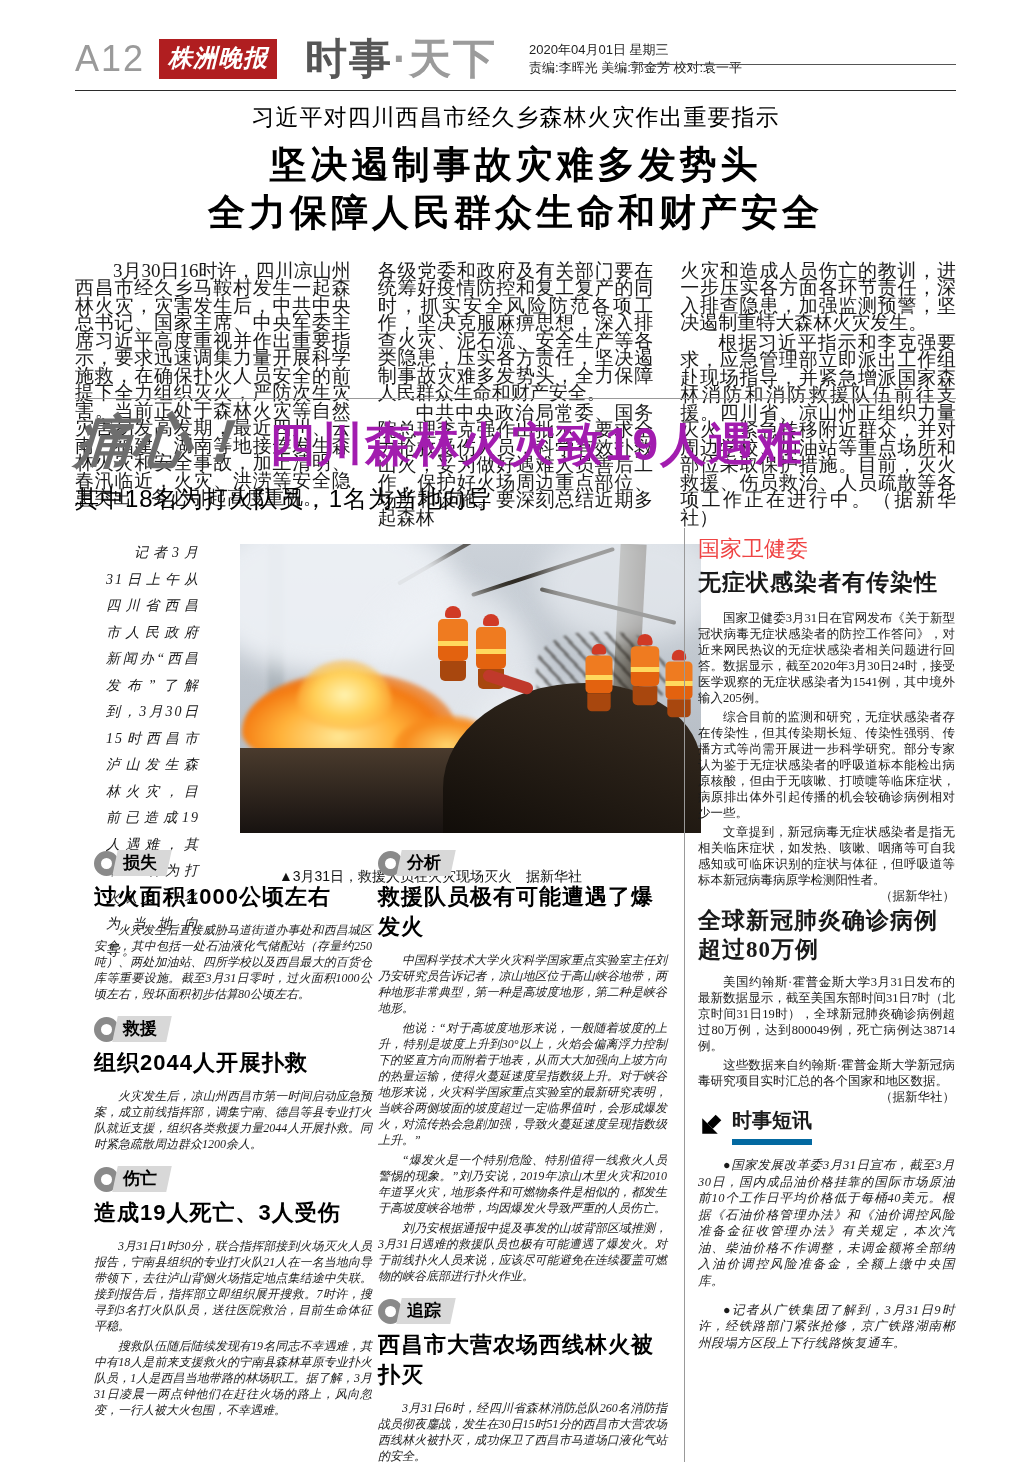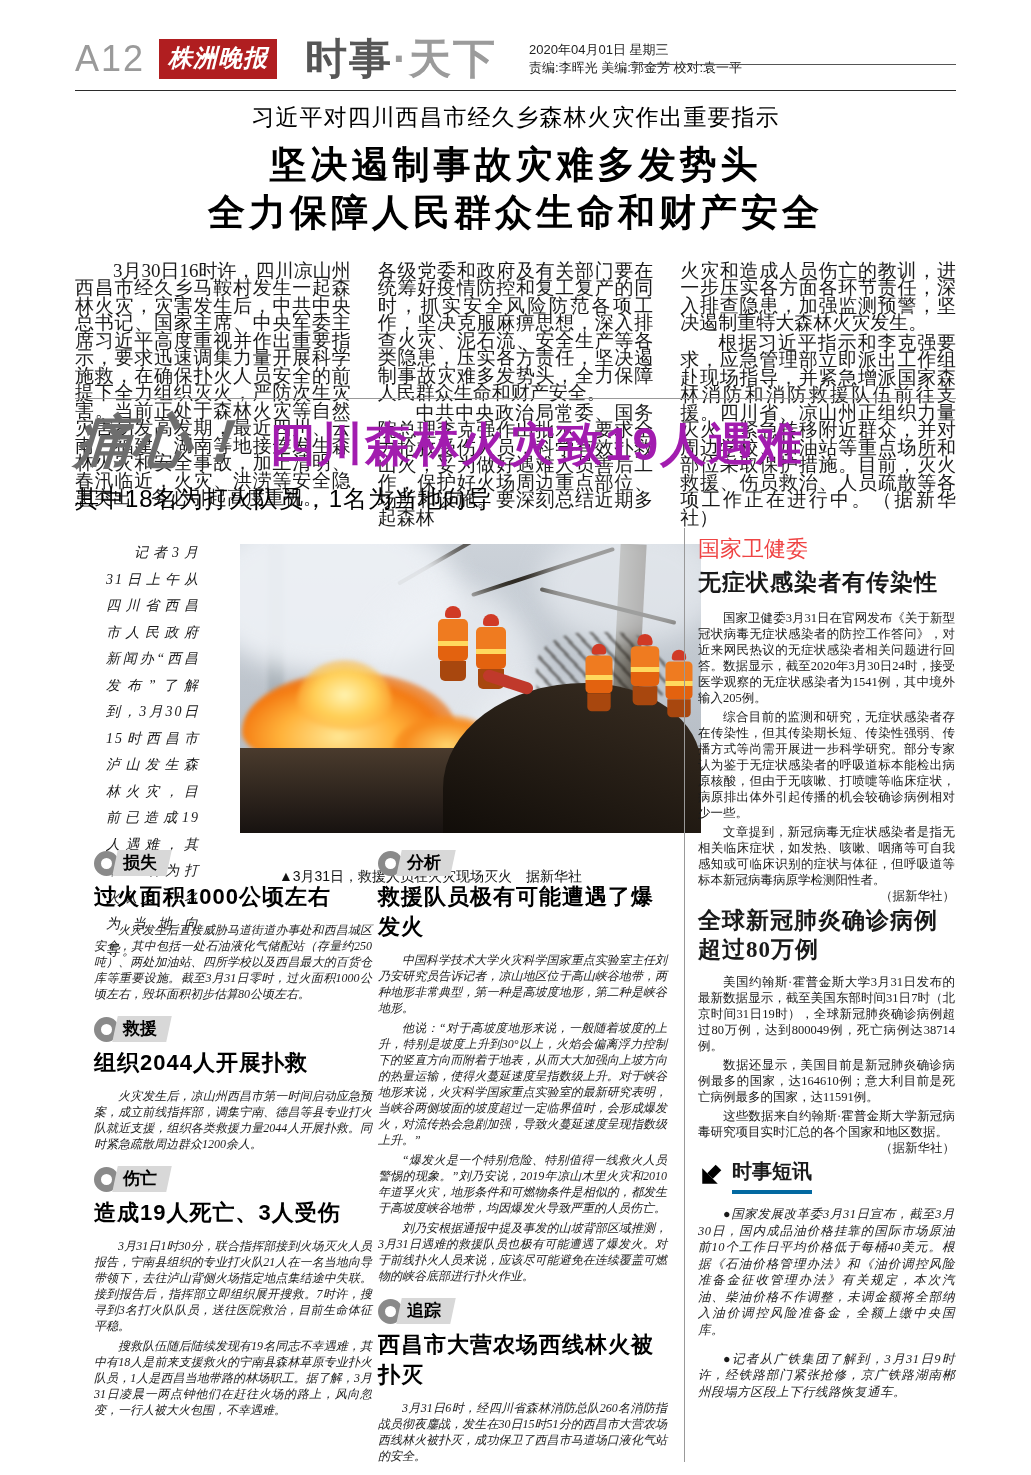--- a/index.html
+++ b/index.html
@@ -102,21 +102,21 @@
   .r-head2{font-size:23px;font-weight:bold;letter-spacing:1px;line-height:29px;margin:18px 0 10px;}
   .rp{font-size:12.5px;line-height:16px;text-align:justify;text-indent:2em;margin:0 0 3px;}
   .attribution{float:right;text-indent:0;}
   .briefs{margin-top:18px;}
   .briefs-head{display:flex;align-items:center;gap:10px;}
   .brief-icon{position:relative;width:24px;height:24px;display:inline-block;transform:rotate(45deg);flex:none;}
   .ba-shaft{position:absolute;left:8px;top:0;width:8px;height:12px;background:#000;}
   .ba-head{position:absolute;left:1px;top:12px;width:0;height:0;
            border-left:11px solid transparent;border-right:11px solid transparent;border-top:11px solid #000;}
   .briefs-title{font-family:"Liberation Sans","DejaVu Sans",sans-serif;font-size:20px;font-weight:bold;
-                border-bottom:4px solid #0369a1;padding-bottom:5px;}
+                border-bottom:6px solid #0369a1;padding-bottom:5px;}
   .brief{font-style:italic;font-size:12.5px;line-height:16.5px;letter-spacing:.5px;
          text-align:justify;text-indent:2em;margin-top:12px;}
 </style>
 </head>
 <body>
 
 <header class="abs masthead">
   <span class="pageno">A12</span>
   <span class="logo">株洲晚报</span>
   <span class="sec-title"><b>时事</b><span class="light">·天下</span></span>
@@ -265,21 +265,20 @@
     <p class="rp">国家卫健委3月31日在官网发布《关于新型冠状病毒无症状感染者的防控工作答问》，对近来网民热议的无症状感染者相关问题进行回答。数据显示，截至2020年3月30日24时，接受医学观察的无症状感染者为1541例，其中境外输入205例。</p>
     <p class="rp">综合目前的监测和研究，无症状感染者存在传染性，但其传染期长短、传染性强弱、传播方式等尚需开展进一步科学研究。部分专家认为鉴于无症状感染者的呼吸道标本能检出病原核酸，但由于无咳嗽、打喷嚏等临床症状，病原排出体外引起传播的机会较确诊病例相对少一些。</p>
     <p class="rp"><span>文章提到，新冠病毒无症状感染者是指无相关临床症状，如发热、咳嗽、咽痛等可自我感知或可临床识别的症状与体征，但呼吸道等标本新冠病毒病原学检测阳性者。</span><span class="attribution">（据新华社）</span></p>
   </article>
   <article>
     <h2 class="r-head2">
       <div>全球新冠肺炎确诊病例</div>
       <div>超过80万例</div>
     </h2>
     <p class="rp">美国约翰斯·霍普金斯大学3月31日发布的最新数据显示，截至美国东部时间31日7时（北京时间31日19时），全球新冠肺炎确诊病例超过80万例，达到800049例，死亡病例达38714例。</p>
-    <p class="rp">数据还显示，美国目前是新冠肺炎确诊病例最多的国家，达164610例；意大利目前是死亡病例最多的国家，达11591例。</p>
     <p class="rp"><span>这些数据来自约翰斯·霍普金斯大学新冠病毒研究项目实时汇总的各个国家和地区数据。</span><span class="attribution">（据新华社）</span></p>
   </article>
   <section class="briefs">
     <div class="briefs-head">
       <span class="brief-icon">
           <span class="ba-shaft"></span>
           <span class="ba-head"></span>
         </span>
       <span class="briefs-title">时事短讯</span>
     </div>

